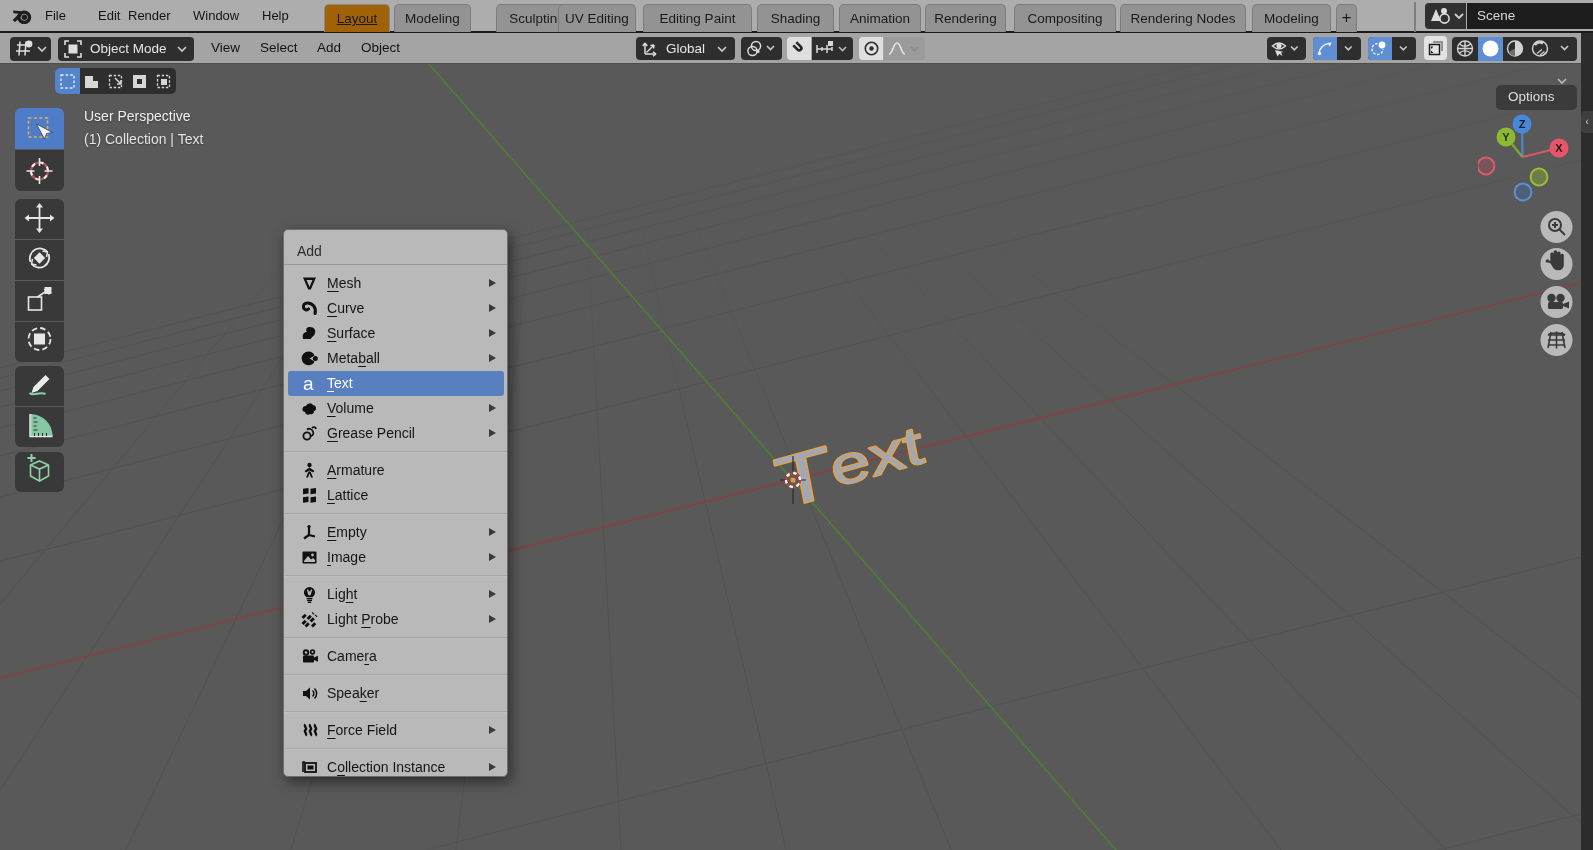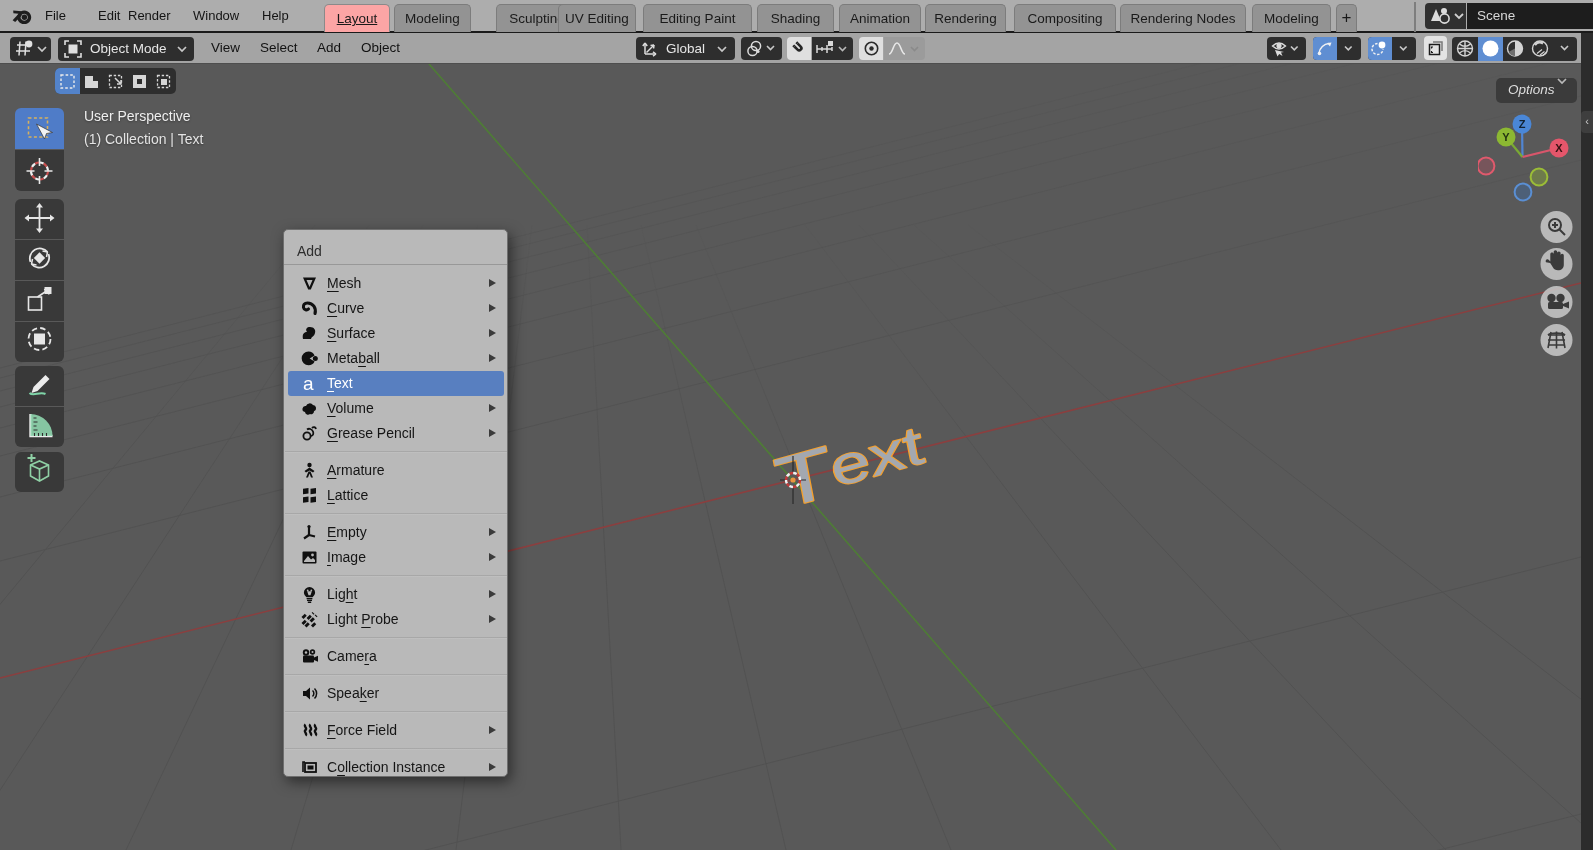--- a/index.html
+++ b/index.html
@@ -7,21 +7,21 @@
     font-family:"Liberation Sans", sans-serif; }
   #stage { position:relative; width:1593px; height:850px; overflow:hidden; }
   .abs { position:absolute; }
 
   
   #topbar { left:0; top:0; width:1593px; height:32px; background:#adadad; }
   .tmenu { position:absolute; top:0; height:32px; line-height:32px; font-size:13px; color:#141414; }
   .tab { position:absolute; top:4px; height:28px; line-height:27px; text-align:center;
     font-size:13.5px; color:#1a1a1a; background:#939393;
     border:1px solid #7c7c7c; border-bottom:none; border-radius:5px 5px 0 0; }
-  .tab.active { background:#fca5a5; border-color:#8a8a8a;text-decoration:underline; }
+  .tab.active { background:#a16207; border-color:#8a8a8a;text-decoration:underline; }
   #sceneicon { left:1425px; top:3px; width:41px; height:26px; background:#303030; border-radius:4px 0 0 4px; }
   #scenefield { left:1467px; top:3px; width:126px; height:26px; background:#1d1d1d;
     color:#d7d7d7; font-size:13.5px; line-height:26px; padding-left:10px; }
   #topsep { left:0; top:31px; width:1593px; height:2px; background:#1a1a1a; }
 
   
   #row2 { left:0; top:33px; width:1587px; height:31px; background:#a4a4a4; }
   .pill { position:absolute; background:#2e2e2e; border-radius:4px; }
   .r2menu { position:absolute; top:33px; height:31px; line-height:30px; font-size:13.5px; color:#121212; }
   .ptext { color:#e6e6e6; font-size:13.5px; }
@@ -31,22 +31,22 @@
   #rightstrip { left:1581px; top:33px; width:12px; height:817px; background:#2c2c2c; }
   #ntab { left:1581px; top:111px; width:12px; height:22px; background:#3e3e3e; border-radius:4px 0 0 4px;
      color:#c9c9c9; font-size:11px; line-height:21px; text-align:center; }
 
   
   #selmodes { left:55px; top:4px; width:121px; height:26px; background:#2e2e2e; border-radius:5px; }
 
   #vphead1 { left:84px; top:44px; font-size:14px; color:#efefef; text-shadow:0 1px 2px rgba(0,0,0,.35);}
   #vphead2 { left:84px; top:67px; font-size:14px; color:#e4e4e4; text-shadow:0 1px 2px rgba(0,0,0,.35);}
 
-  #optbtn { left:1496px; top:14px; width:81px; height:25px; background:#3b3b3b; border-radius:5px;
-    color:#dedede; font-size:13.5px; line-height:24px; text-align:left; padding-left:12px;font-style:italic; }
+  #optbtn { left:1496px; top:21px; width:81px; height:25px; background:#3b3b3b; border-radius:5px;
+    color:#dedede; font-size:13.5px; line-height:24px; text-align:left; padding-left:12px; }
 
   
   .tbtn { position:absolute; left:15px; width:49px; background:#393939; }
   .tbtn.sel { background:#4f7cc8; }
 
   
   #menu { left:283px; top:229px; width:225px; height:548px; background:#b9b9b9;
     border:1px solid #6e6e6e; border-radius:5px; box-shadow:3px 5px 14px rgba(0,0,0,.5); }
   #menuhead { position:absolute; left:0; top:0; width:100%; height:35px; border-bottom:1px solid #989898;
     font-size:14px; color:#2e2e2e; line-height:42px; padding-left:13px; }

